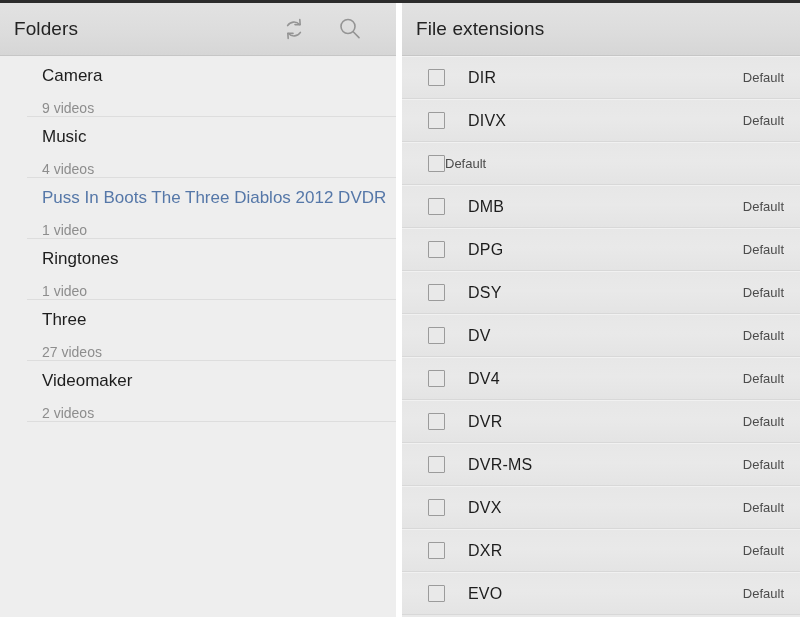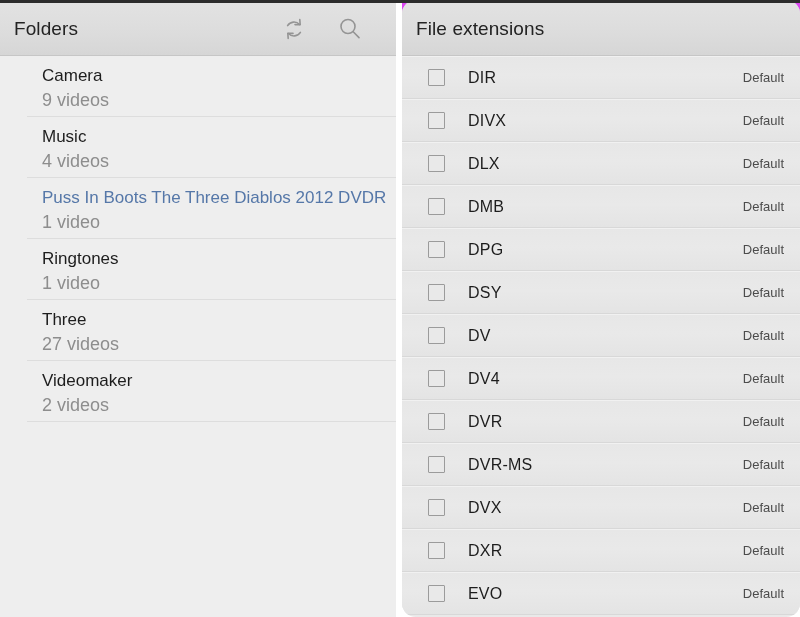--- a/index.html
+++ b/index.html
@@ -32,21 +32,21 @@
   }
 
   
   .panel {
     position: relative;
     height: 617px;
     overflow: hidden;
   }
   .panel-left  { width: 396px; background: #eeeeee; }
   .panel-gap   { width: 6px;  background: #ffffff; height: 617px; }
-  .panel-right { width: 398px; background: #e9e9e9; border-radius: 14px; }
+  .panel-right { width: 398px; background: #e9e9e9; }
 
   
   .header {
     position: relative;
     height: 53px;
     background: linear-gradient(to bottom, #e2e2e2 0%, #dcdcdc 60%, #d6d6d6 100%);
     border-bottom: 1px solid #c6c6c6;
     display: flex;
     align-items: center;
     padding: 0 14px;
@@ -91,24 +91,24 @@
     font-size: 17px;
     line-height: 22px;
     color: #1d1d1d;
     white-space: nowrap;
     overflow: hidden;
   }
   .folder-row.selected .folder-name {
     color: #5577a8;
   }
   .folder-count {
-    font-size: 18px;
+    font-size: 14px;
     line-height: 18px;
     color: #8d8d8d;
-    margin-top: 4px;
+    margin-top: 12px;
     white-space: nowrap;
   }
   .folder-filler {
     background: #eeeeee;
     flex: 1;
   }
 
   
   .ext-list {
     background: #e9e9e9;
@@ -220,21 +220,20 @@
           <span class="ext-name">DIR</span>
           <span class="ext-status">Default</span>
         </div>
         <div class="ext-row">
           <span class="ext-checkbox"></span>
           <span class="ext-name">DIVX</span>
           <span class="ext-status">Default</span>
         </div>
         <div class="ext-row">
           <span class="ext-checkbox"></span>
-          <span class="ext-name">DLX</span>
           <span class="ext-status">Default</span>
         </div>
         <div class="ext-row">
           <span class="ext-checkbox"></span>
           <span class="ext-name">DMB</span>
           <span class="ext-status">Default</span>
         </div>
         <div class="ext-row">
           <span class="ext-checkbox"></span>
           <span class="ext-name">DPG</span>

